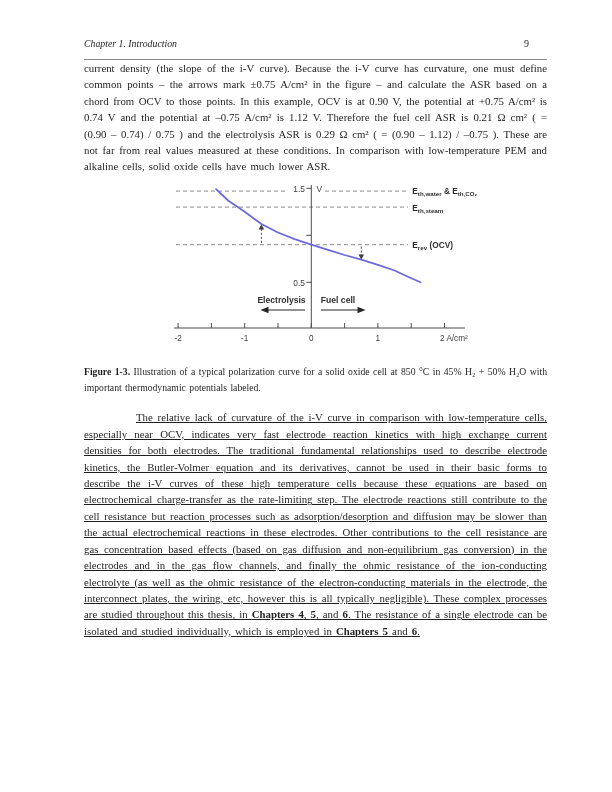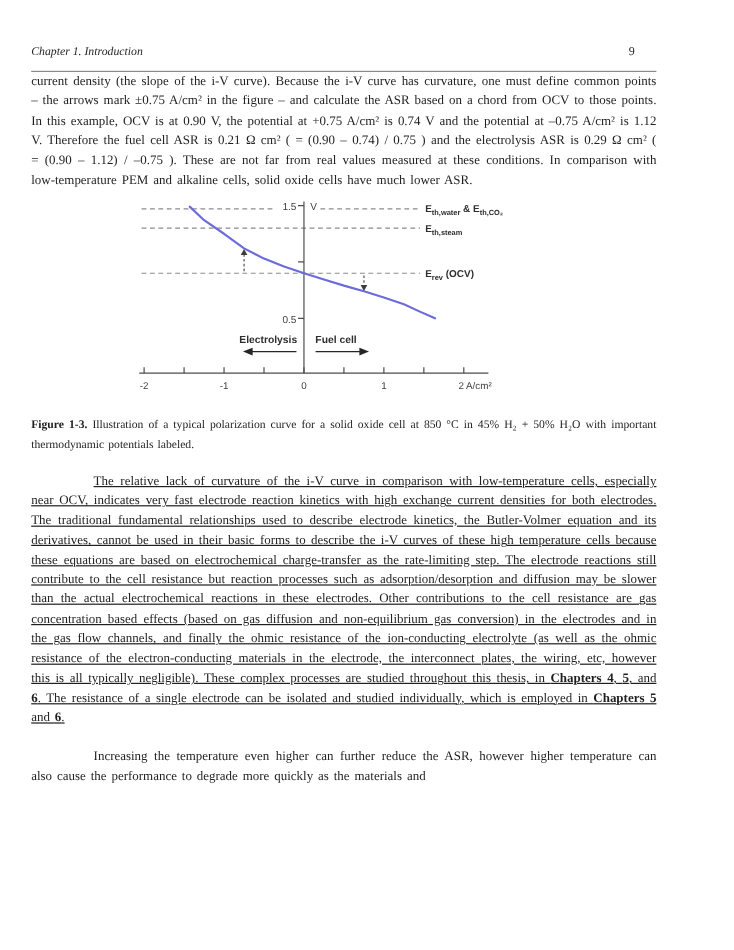--- a/index.html
+++ b/index.html
@@ -1,19 +1,19 @@
 <!DOCTYPE html>
 <html><head>
 <meta charset="utf-8">
 <style>
   html,body { margin:0; padding:0; background:#ffffff; }
   .page {
     width:612px; height:792px; position:relative; background:#ffffff;
     font-family:"Liberation Serif", serif; color:#1f1f1f;
-    box-sizing:border-box; padding:38px 65px 0 26px; overflow:hidden;
+    box-sizing:border-box; padding:38px 65px 0 84px; overflow:hidden;
   }
   .header { display:flex; justify-content:space-between; align-items:baseline; font-size:9.8px; }
   .header .title { font-style:italic; }
   .header .pagenum { margin-right:18px; font-size:10px; }
   .rule { border:none; border-top:1px solid #8a8a8a; margin:10px 0 0 0; height:0; }
   p { margin:0; text-align:justify; font-size:10.8px; line-height:16.4px; word-spacing:1.4px; }
   p b { font-weight:bold; }
   .p1 { }
   .figwrap { margin:0 0 0 84px; width:330px; height:185px; }
   .caption { margin-top:4px; font-size:9.7px; line-height:15.8px; text-align:justify; word-spacing:1px; }
@@ -111,15 +111,14 @@
 
       <text class="annlab" text-anchor="middle" x="113.5" y="128">Electrolysis</text>
       <text class="annlab" text-anchor="middle" x="170" y="128">Fuel cell</text>
     </svg>
   </div>
 
   <p class="caption"><b>Figure 1-3.</b><span> Illustration of a typical polarization curve for a solid oxide cell at 850 °C in 45% H₂ + 50% H₂O with important thermodynamic potentials labeled.</span></p>
 
   <p class="p2"><span>The relative lack of curvature of the i-V curve in comparison with low-temperature cells, especially near OCV, indicates very fast electrode reaction kinetics with high exchange current densities for both electrodes. The traditional fundamental relationships used to describe electrode kinetics, the Butler-Volmer equation and its derivatives, cannot be used in their basic forms to describe the i-V curves of these high temperature cells because these equations are based on electrochemical charge-transfer as the rate-limiting step. The electrode reactions still contribute to the cell resistance but reaction processes such as adsorption/desorption and diffusion may be slower than the actual electrochemical reactions in these electrodes. Other contributions to the cell resistance are gas concentration based effects (based on gas diffusion and non-equilibrium gas conversion) in the electrodes and in the gas flow channels, and finally the ohmic resistance of the ion-conducting electrolyte (as well as the ohmic resistance of the electron-conducting materials in the electrode, the interconnect plates, the wiring, etc, however this is all typically negligible). These complex processes are studied throughout this thesis, in </span><b>Chapters 4</b><span>, </span><b>5</b><span>, and </span><b>6</b><span>. The resistance of a single electrode can be isolated and studied individually, which is employed in </span><b>Chapters 5</b><span> and </span><b>6</b><span>.</span></p>
 
-  <p class="p3"><span>Increasing the temperature even higher can further reduce the ASR, however higher temperature can also cause the performance to degrade more quickly as the materials and</span></p>
 
 </div>
 
 </body></html>

